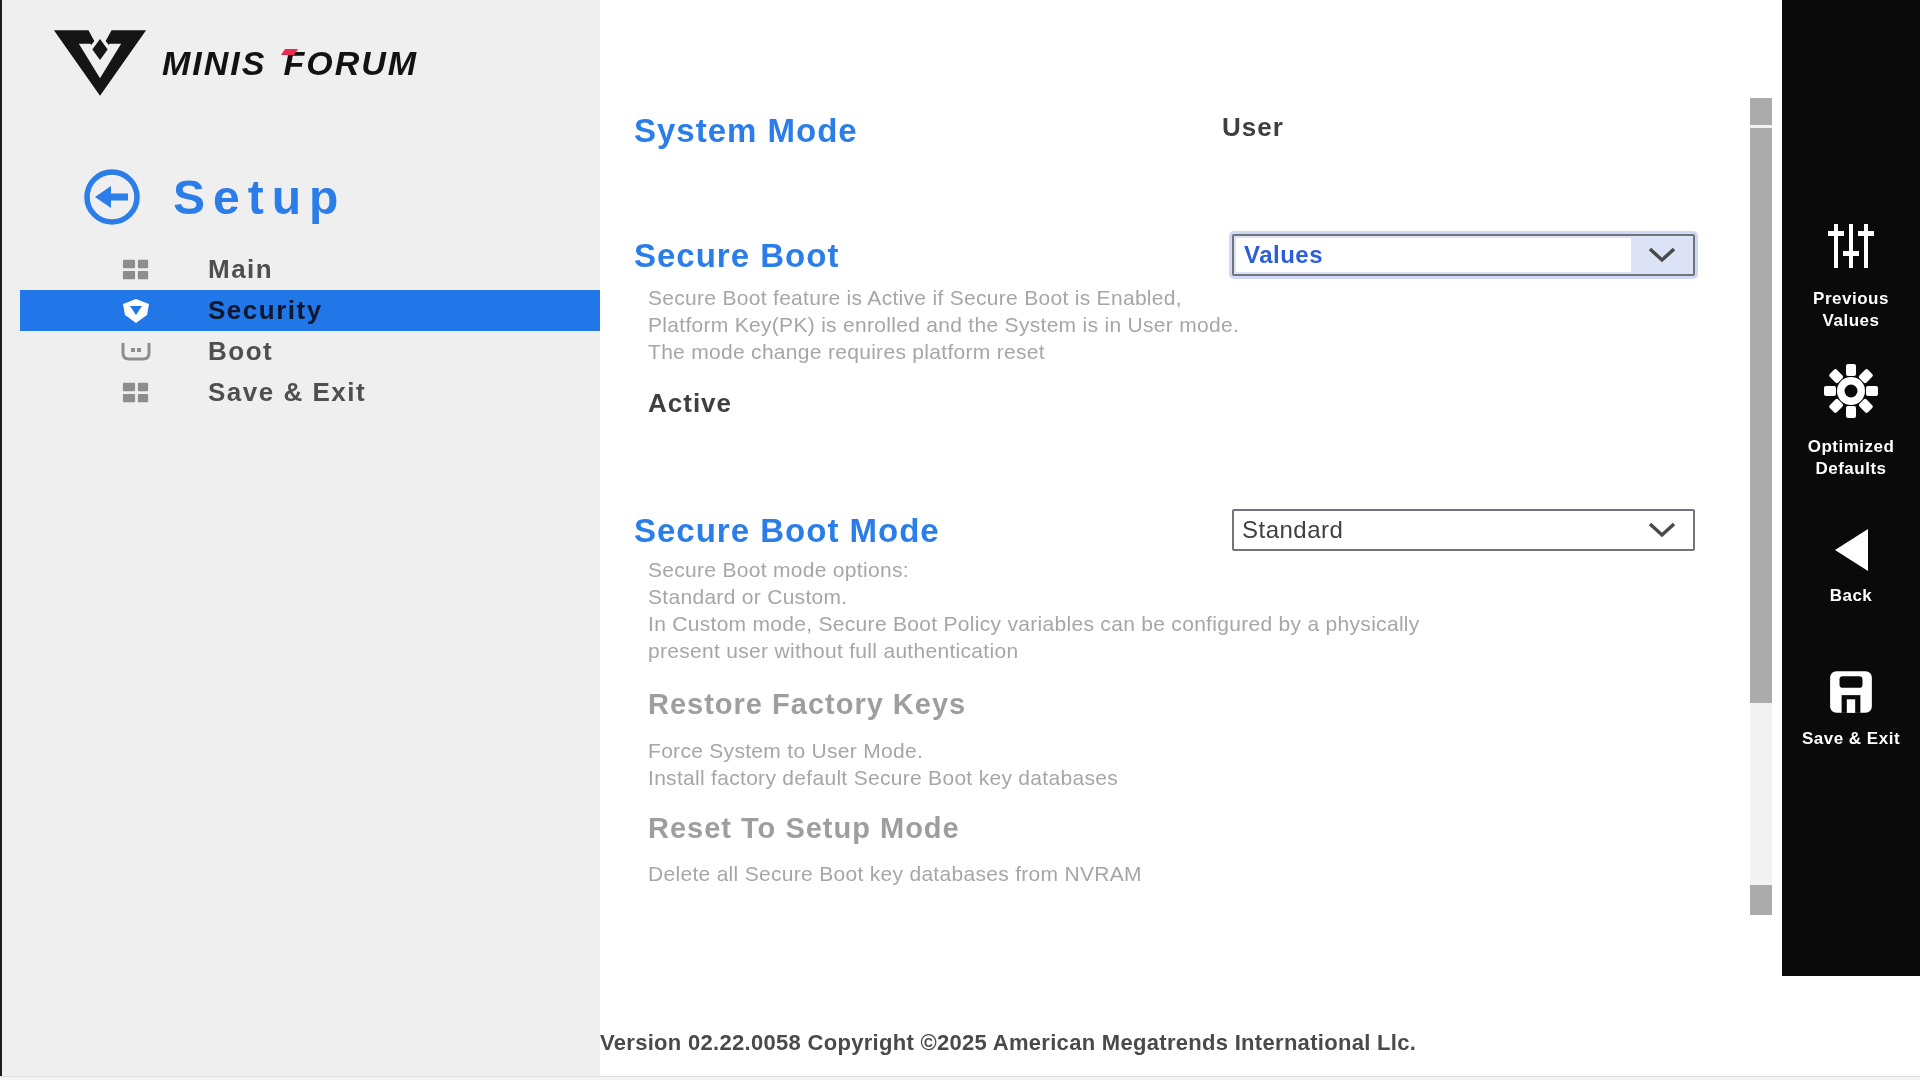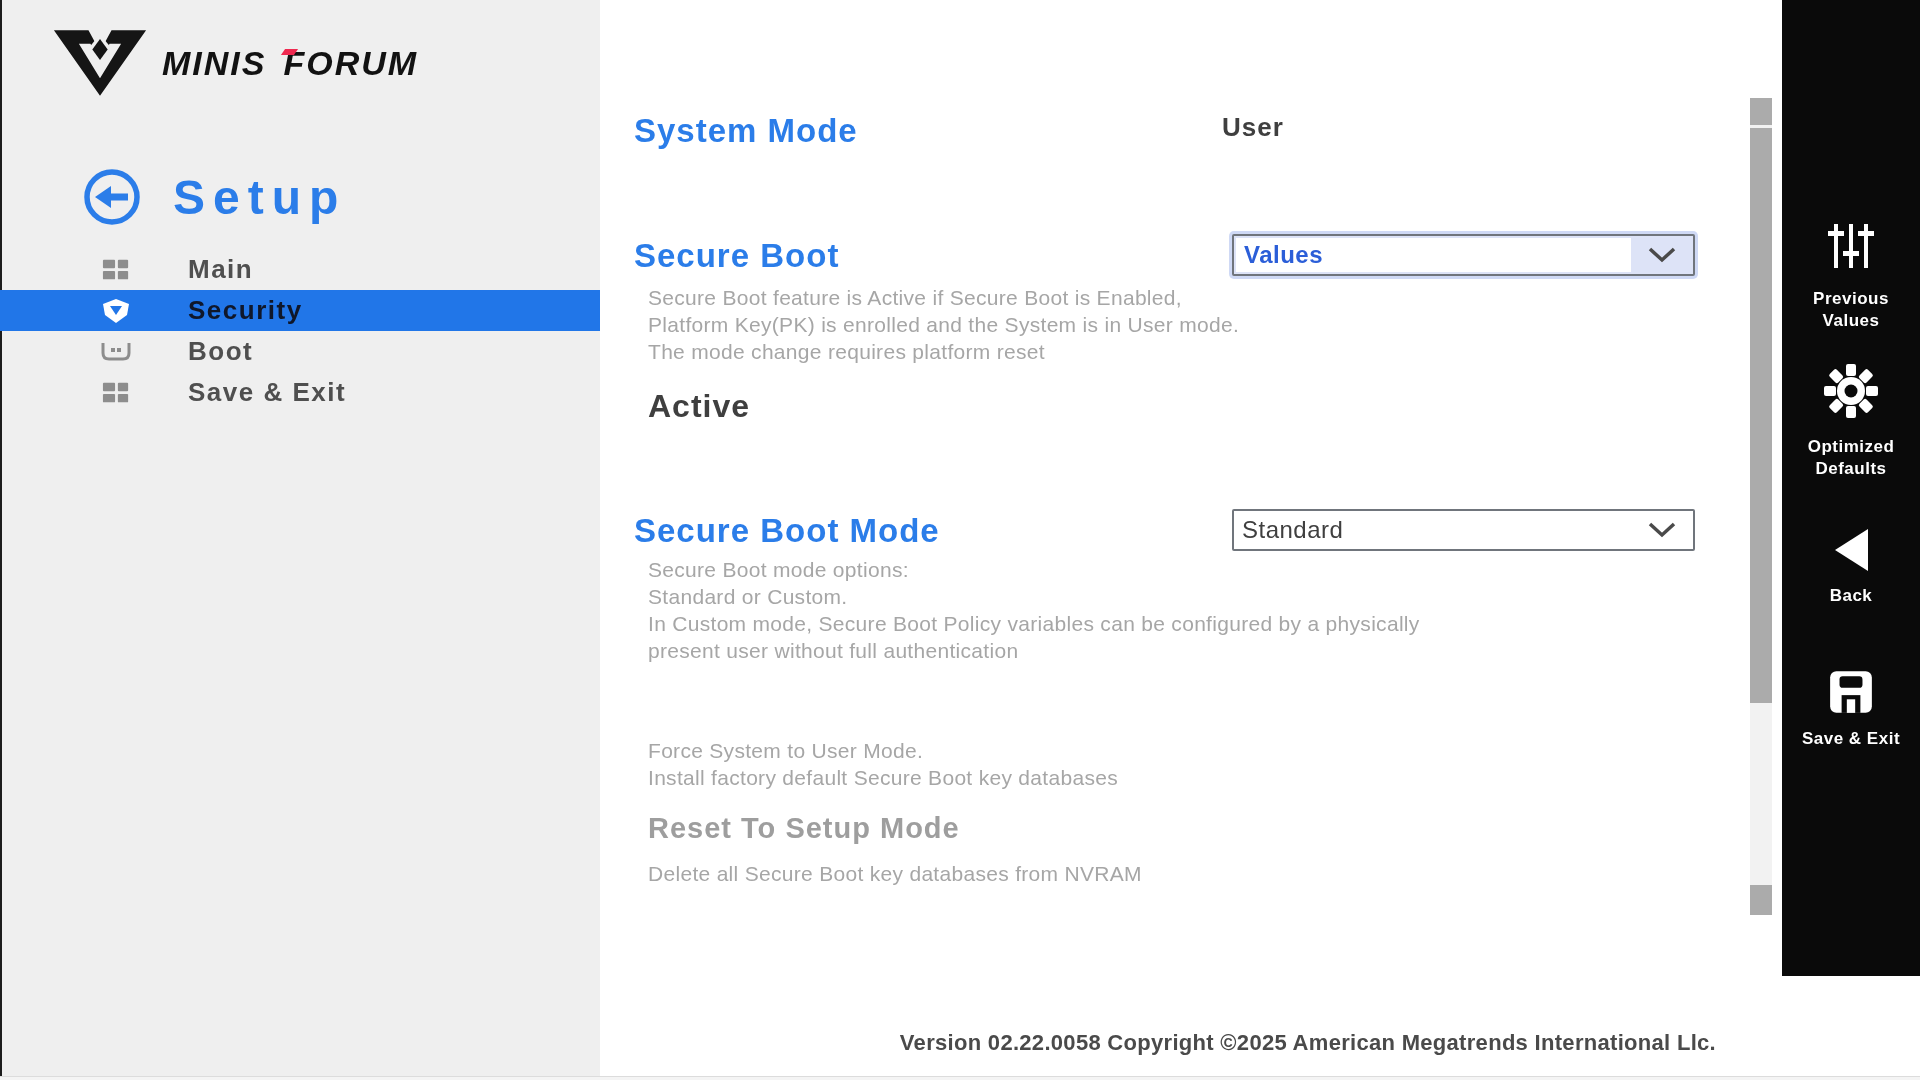--- a/index.html
+++ b/index.html
@@ -8,44 +8,44 @@
 
   
   .left-sidebar{position:absolute;left:0;top:0;width:600px;height:1080px;background:var(--sidebar-bg);}
   .left-edge{position:absolute;left:0;top:0;width:2px;height:1080px;background:#1c1c1c;}
   .logo{position:absolute;left:52px;top:28px;display:flex;align-items:center;gap:14px;}
   .logo-text{font-size:34px;font-weight:bold;font-style:italic;letter-spacing:2px;color:#121212;white-space:nowrap;}
   .logo-accent{display:inline-block;width:13px;height:6px;background:var(--logo-red);
     transform:skewX(-35deg) translateY(-20px);margin:0 1px 0 3px;}
   .setup-header{position:absolute;left:83px;top:168px;display:flex;align-items:center;gap:32px;}
   .setup-title{font-size:48px;letter-spacing:8px;color:var(--accent-text);font-weight:bold;margin:0;}
-  .menu{position:absolute;left:0;top:249px;width:600px;}
+  .menu{position:absolute;left:0;top:249px;width:600px;padding-left:20px;}
   .menu-item{height:41px;display:flex;align-items:center;padding-left:100px;cursor:pointer;}
   .menu-item .mi-icon{width:32px;display:flex;align-items:center;justify-content:center;}
   .menu-item .mi-label{margin-left:56px;font-size:26px;letter-spacing:1.5px;color:var(--menu-text);font-weight:bold;}
   .menu-item.selected{background:var(--selected-bg);}
   .menu-item.selected .mi-label{color:#0f172a;}
 
   
   .content{position:absolute;left:600px;top:0;width:1182px;height:1080px;background:#ffffff;}
   .field-label{position:absolute;left:34px;font-size:33px;font-weight:bold;letter-spacing:1px;color:var(--accent-text);}
   .field-value{position:absolute;left:622px;font-size:26px;letter-spacing:1px;color:var(--value-text);}
   .help{position:absolute;left:48px;font-size:21px;line-height:27px;color:var(--help-text);letter-spacing:0.3px;}
   .disabled-heading{position:absolute;left:48px;font-size:29px;font-weight:bold;letter-spacing:1px;color:var(--disabled-heading);}
-  .status-text{position:absolute;left:48px;font-size:32px;letter-spacing:1px;color:var(--value-text);font-weight:bold;}
+  .status-text{position:absolute;left:48px;font-size:26px;letter-spacing:1px;color:var(--value-text);font-weight:bold;}
 
   .dropdown{position:absolute;left:632px;width:463px;height:42px;box-sizing:border-box;
     border:2px solid var(--dropdown-border);background:#ffffff;display:flex;align-items:stretch;cursor:pointer;border-radius:2px;}
   .dd-value{flex:1;display:flex;align-items:center;padding-left:8px;font-size:24px;color:var(--value-text);letter-spacing:0.5px;}
   .dd-chevron{width:62px;display:flex;align-items:center;justify-content:center;}
   .dropdown.focused{background:var(--dropdown-focus-bg);box-shadow:0 0 0 3px rgba(148,170,233,0.45);}
   .dropdown.focused .dd-value{background:#ffffff;margin:2px 0 2px 2px;color:var(--dropdown-text-focus);font-weight:bold;}
 
-  .footer{position:absolute;left:600px;top:1030px;width:1100px;text-align:right;
-    font-size:22px;font-weight:bold;color:#4a4a4a;letter-spacing:0.3px;padding-left:16px;}
+  .footer{position:absolute;left:600px;top:1030px;width:1100px;text-align:left;
+    font-size:22px;font-weight:bold;color:#4a4a4a;letter-spacing:0.3px;}
 
   
   .scrollbar{position:absolute;left:1750px;top:98px;width:22px;height:817px;background:#f2f2f2;}
   .sb-btn-up{position:absolute;left:0;top:0;width:22px;height:27px;background:var(--scrollbar-gray);}
   .sb-thumb{position:absolute;left:0;top:30px;width:22px;height:575px;background:var(--scrollbar-gray);}
   .sb-btn-down{position:absolute;left:0;top:787px;width:22px;height:30px;background:var(--scrollbar-gray);}
 
   
   .right-sidebar{position:absolute;left:1782px;top:0;width:138px;height:976px;background:var(--right-sidebar-bg);}
   .action{position:absolute;left:0;width:138px;text-align:center;cursor:pointer;}
@@ -155,20 +155,21 @@
           </svg>
       </span>
     </div>
     <div class="help" style="top:556px;">
       <div>Secure Boot mode options:</div>
       <div>Standard or Custom.</div>
       <div>In Custom mode, Secure Boot Policy variables can be configured by a physically</div>
       <div>present user without full authentication</div>
     </div>
 
+    <div class="disabled-heading" style="top:688px;">Restore Factory Keys</div>
     <div class="help" style="top:737px;">
       <div>Force System to User Mode.</div>
       <div>Install factory default Secure Boot key databases</div>
     </div>
 
     <div class="disabled-heading" style="top:812px;">Reset To Setup Mode</div>
     <div class="help" style="top:860px;">
       <div>Delete all Secure Boot key databases from NVRAM</div>
     </div>
   </main>

